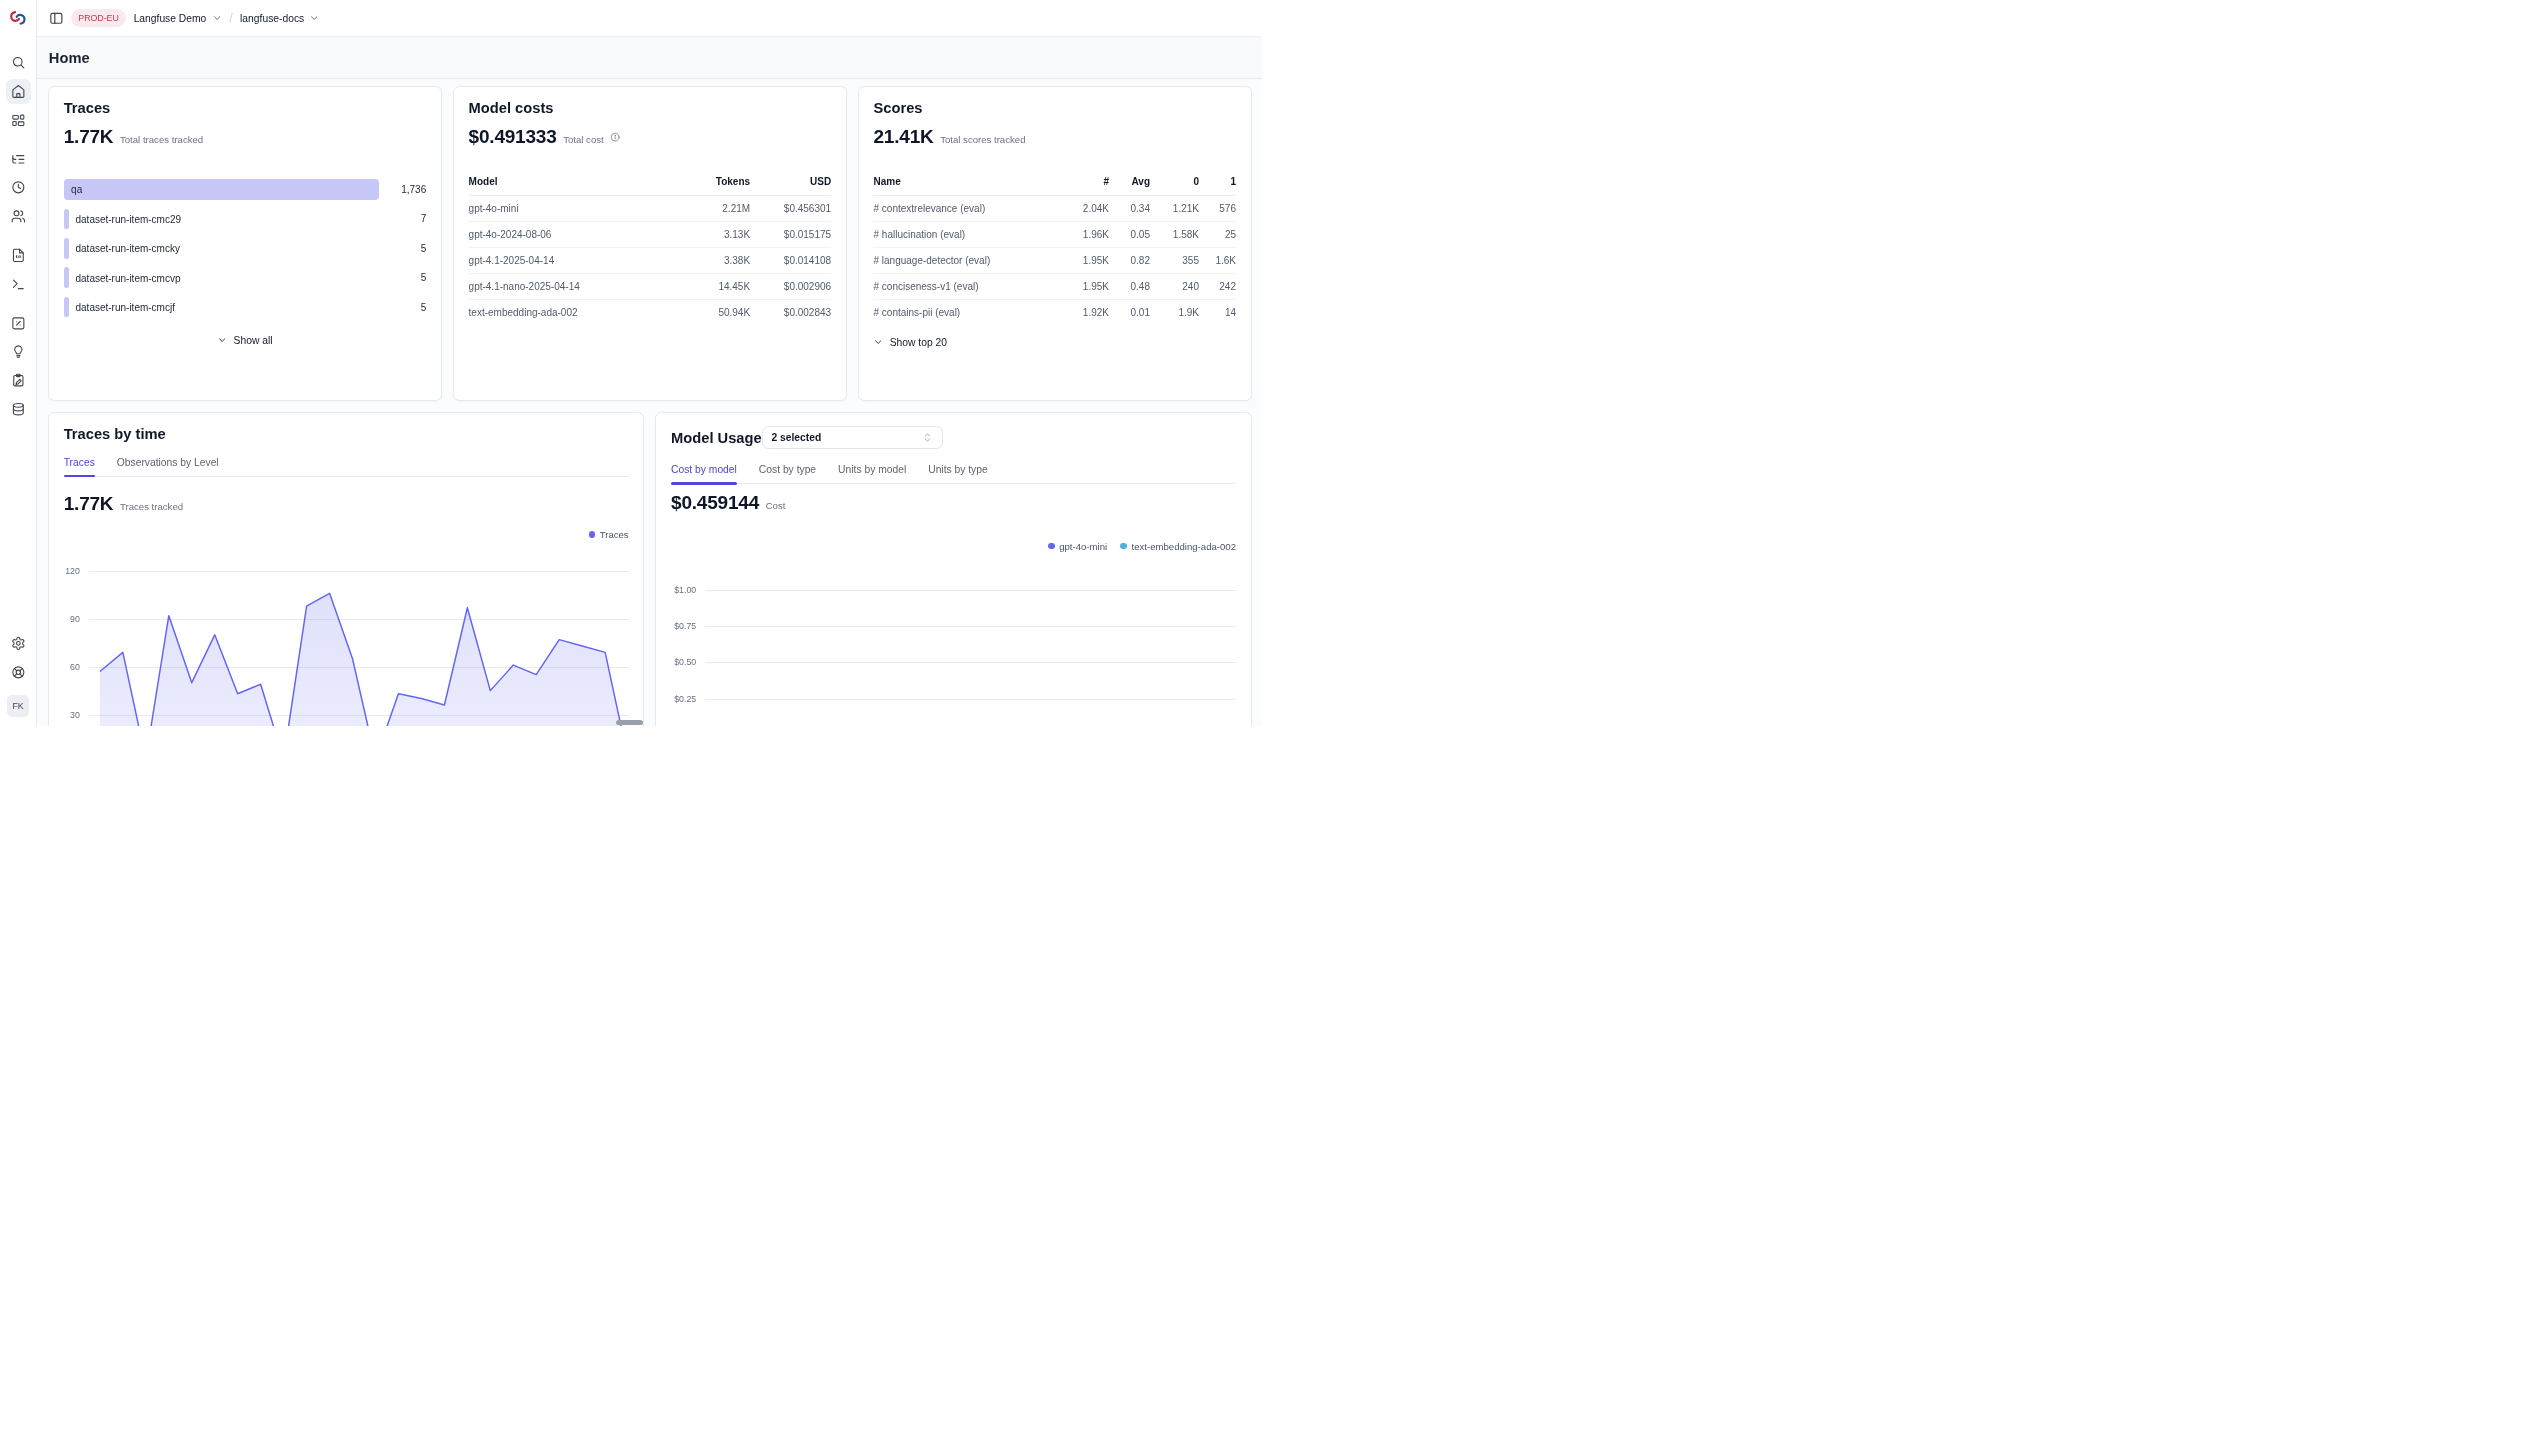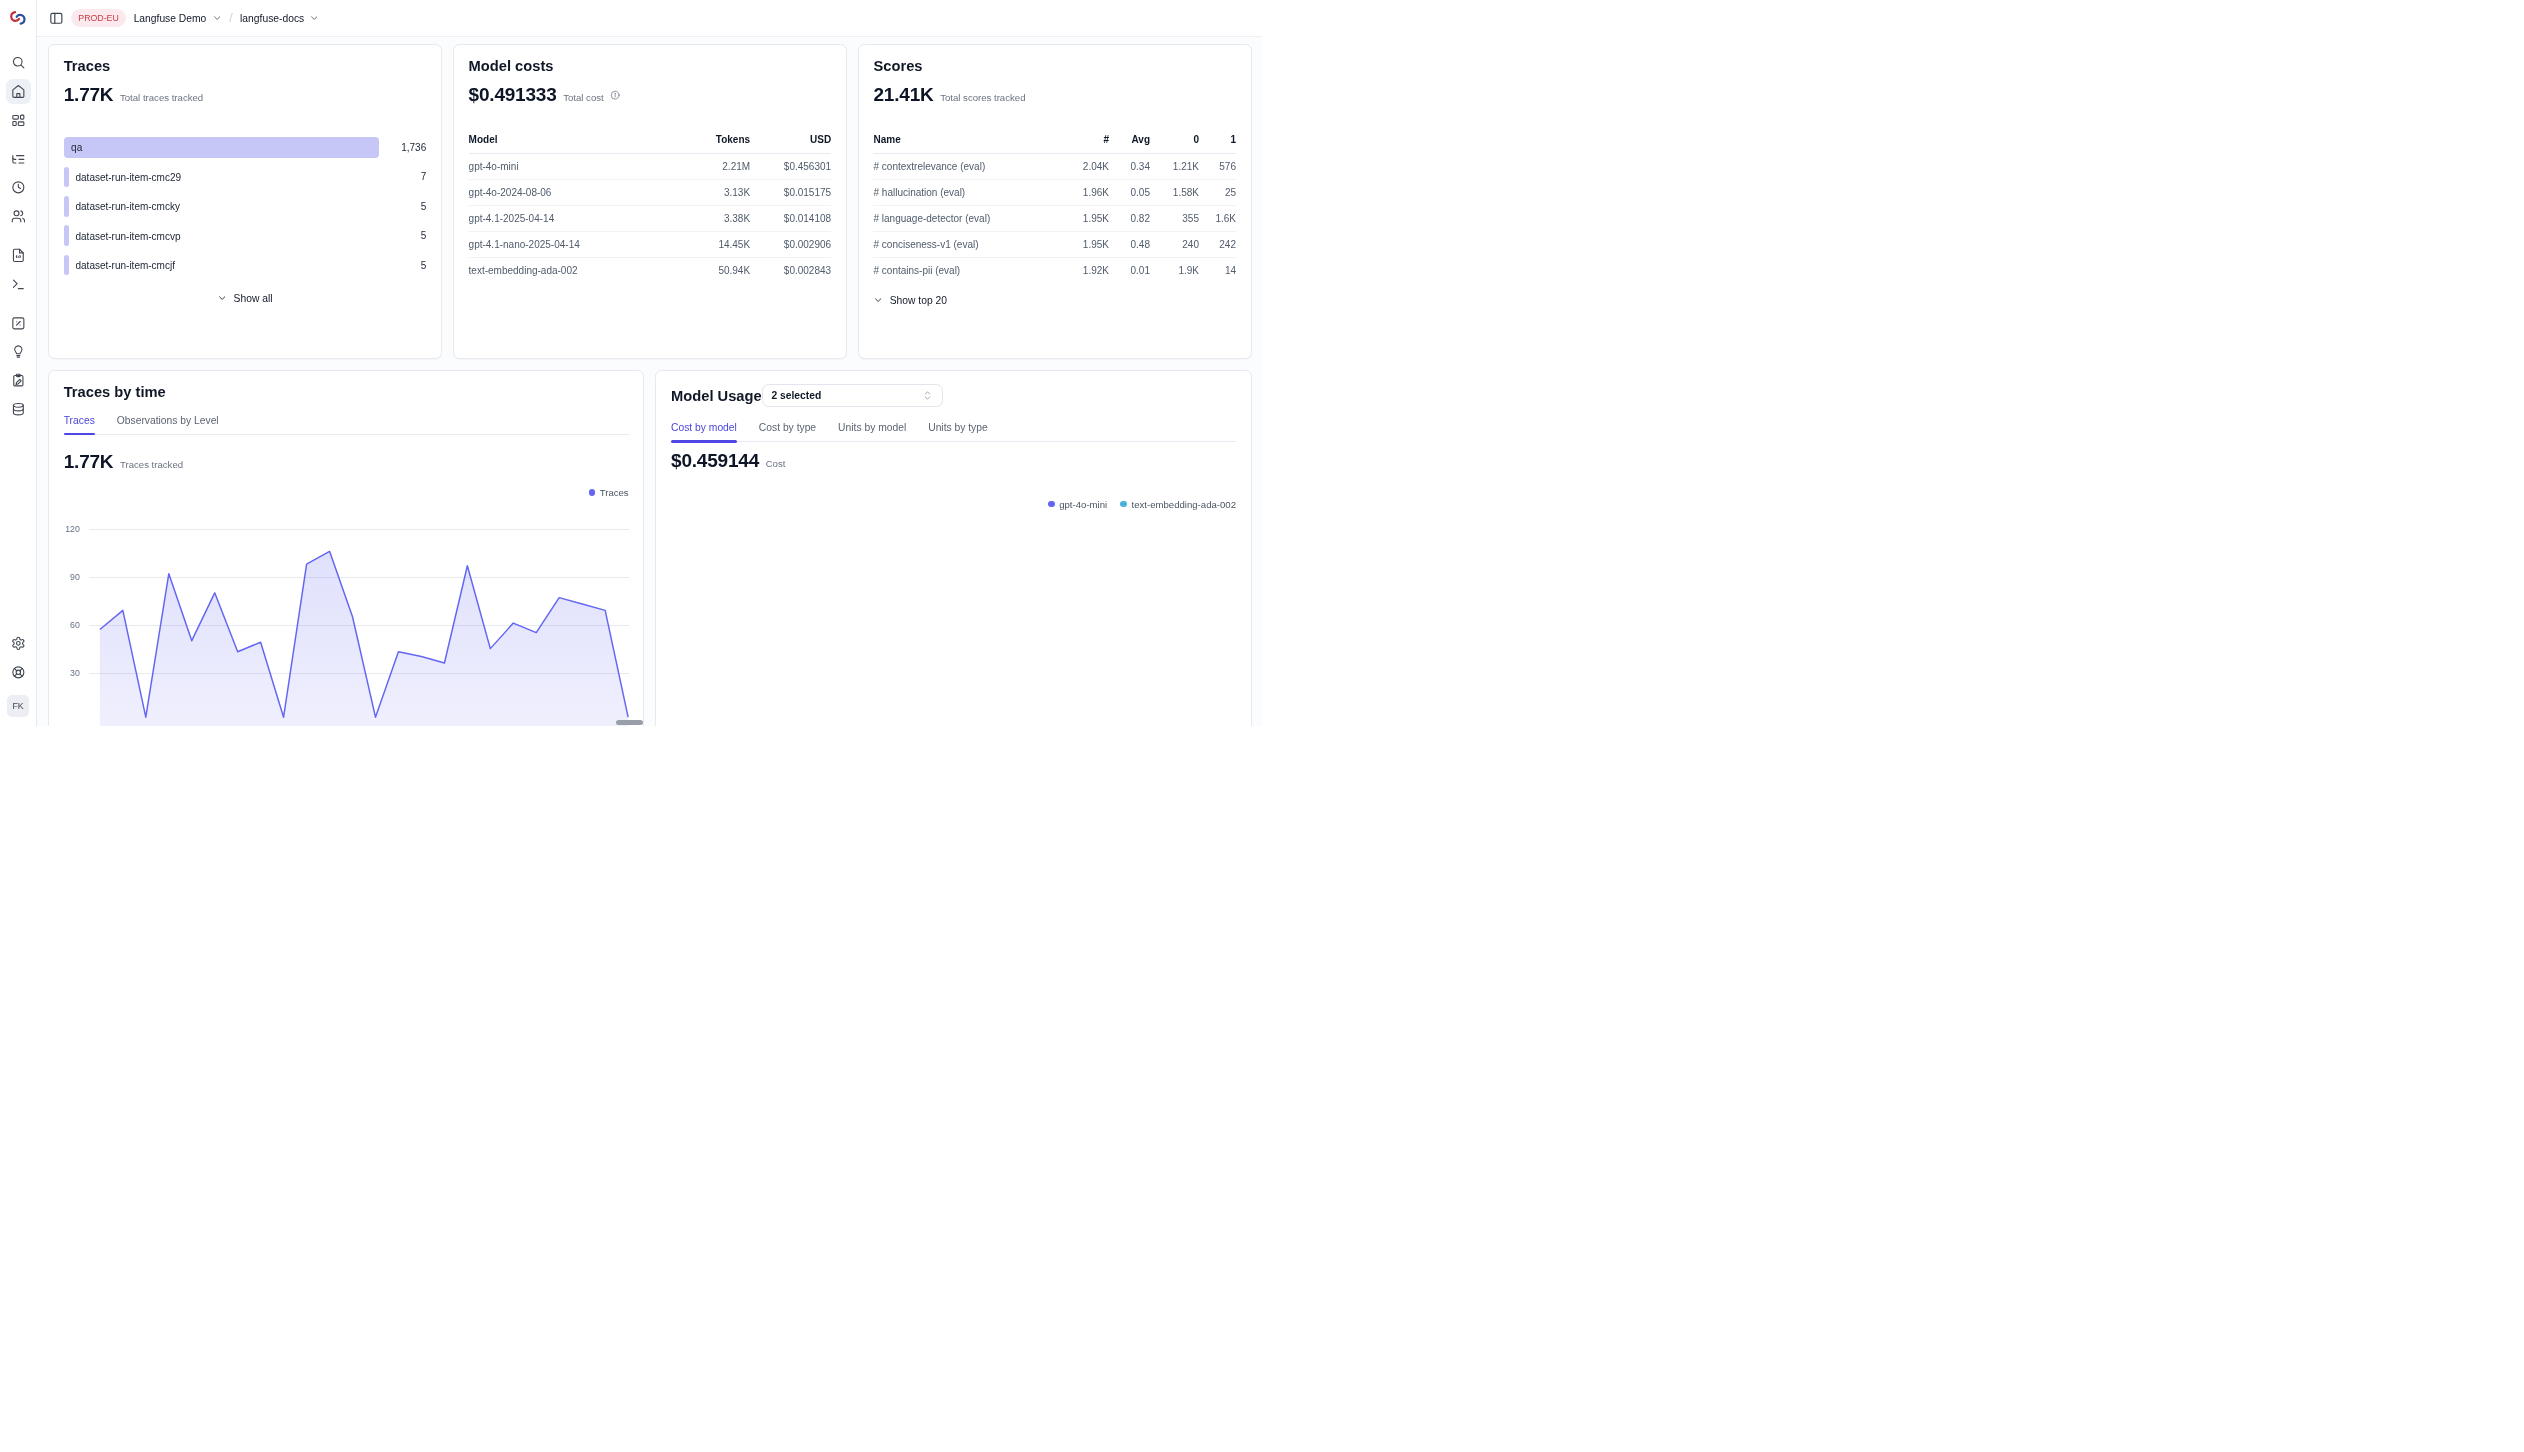--- a/index.html
+++ b/index.html
@@ -228,20 +228,23 @@
     </button>
     <span class="slash" data-interactable="false">/</span>
     <button class="crumb-btn" data-interactable="true">
       <span data-interactable="false">langfuse-docs</span>
       <svg viewBox="0 0 24 24" fill="none" stroke="currentColor" stroke-width="2" stroke-linecap="round" stroke-linejoin="round" data-interactable="false">
           <path d="m6 9 6 6 6-6"></path>
         </svg>
     </button>
   </header>
 
+  <div class="banner" data-interactable="false">
+    <h1 data-interactable="false">Home</h1>
+  </div>
 
   <div class="content" data-interactable="false">
     <div class="grid-top">
 
       <section class="card" data-interactable="false">
         <h2 data-interactable="false">Traces</h2>
         <div class="metric">
           <span class="value" data-interactable="false">1.77K</span>
           <span class="mlabel" data-interactable="false">Total traces tracked</span>
         </div>
@@ -468,19 +471,38 @@
         <div class="legend-row" id="legend-usage" style="margin-top:26.5px;" data-interactable="false">
             <span class="legend-item" data-interactable="false">
               <span class="ldot" data-interactable="false" style="background: rgb(99, 102, 241);"></span>
               <span data-interactable="false">gpt-4o-mini</span>
             </span>
             <span class="legend-item" data-interactable="false">
               <span class="ldot" data-interactable="false" style="background: rgb(74, 179, 217);"></span>
               <span data-interactable="false">text-embedding-ada-002</span>
             </span>
           </div>
+        <div class="chart" id="chart-usage" data-interactable="false">
+            <div class="gridline" style="top: 29.5px;">
+              <span class="tick" style="width:34px" data-interactable="false">$1.00</span>
+              <span class="gline" data-interactable="false"></span>
+            </div>
+            <div class="gridline" style="top: 66px;">
+              <span class="tick" style="width:34px" data-interactable="false">$0.75</span>
+              <span class="gline" data-interactable="false"></span>
+            </div>
+            <div class="gridline" style="top: 102px;">
+              <span class="tick" style="width:34px" data-interactable="false">$0.50</span>
+              <span class="gline" data-interactable="false"></span>
+            </div>
+            <div class="gridline" style="top: 139px;">
+              <span class="tick" style="width:34px" data-interactable="false">$0.25</span>
+              <span class="gline" data-interactable="false"></span>
+            </div>
+            <svg width="523" height="309" data-interactable="false" style="position: absolute; left: 43px; top: 0px;" viewBox="0 0 710 420"></svg>
+          </div>
       </section>
     </div>
   </div>
 </div>
 
 <div class="hscroll" data-interactable="true"></div>
 
 
 </body></html>

